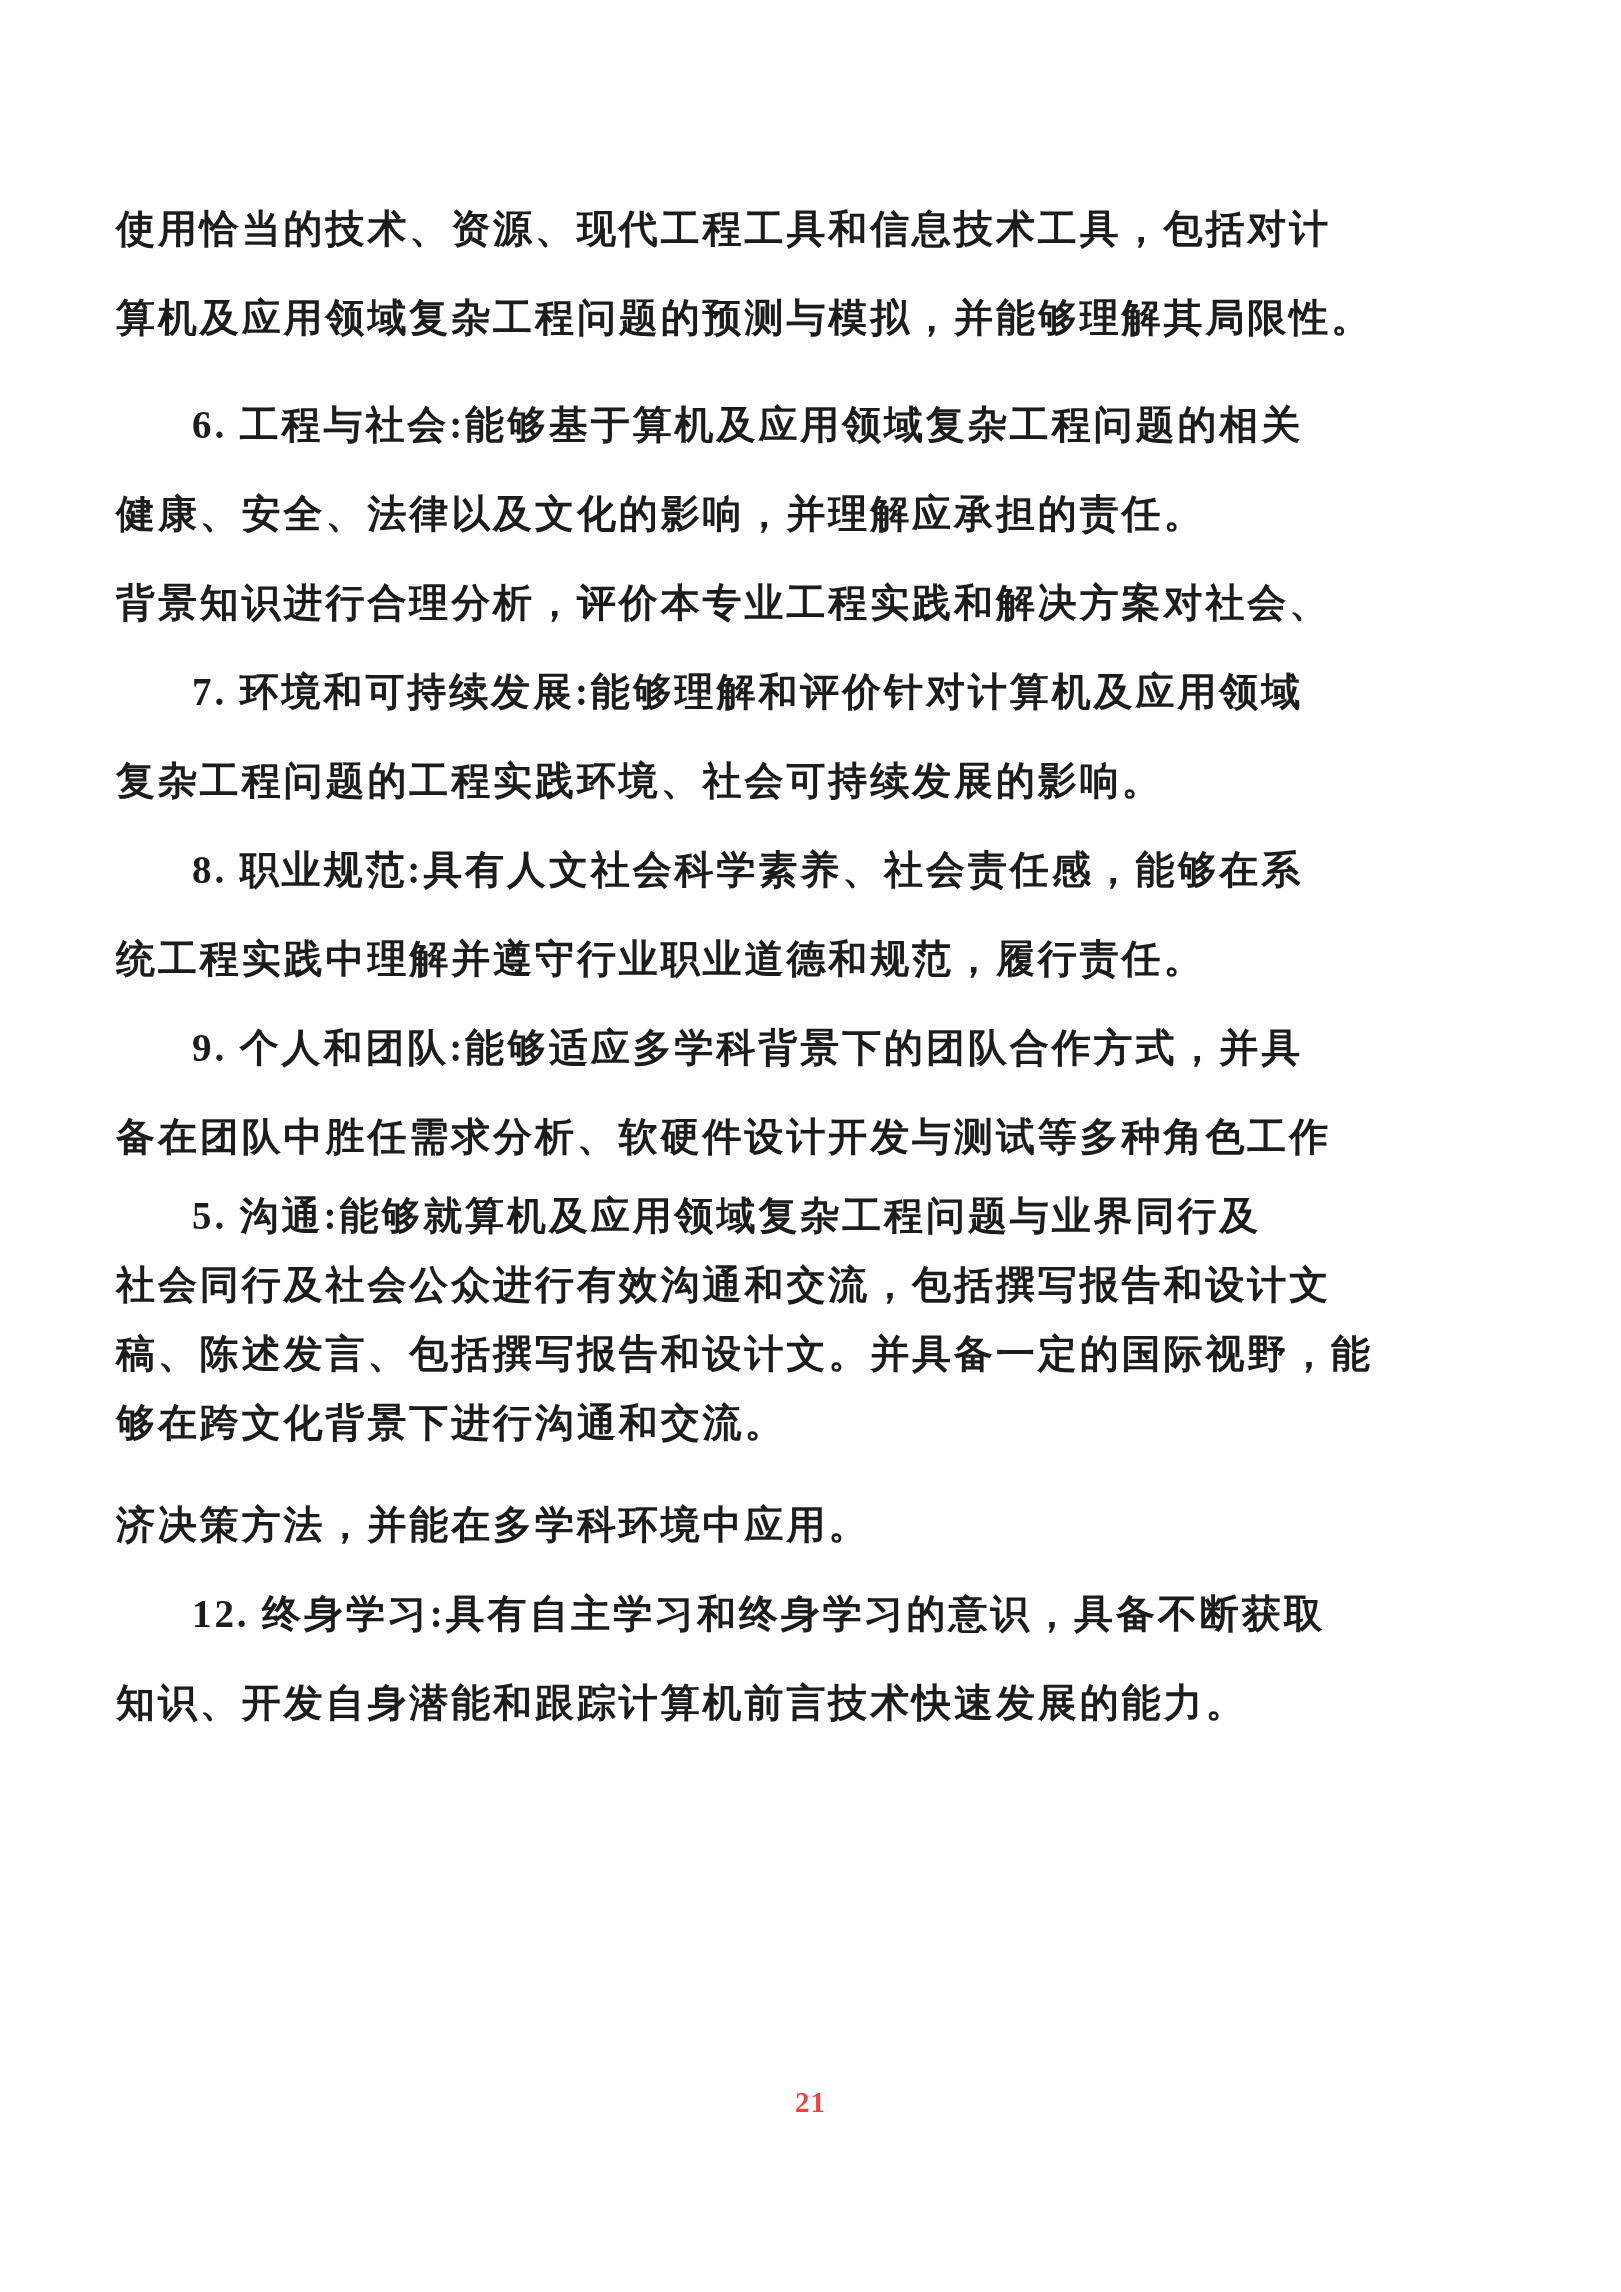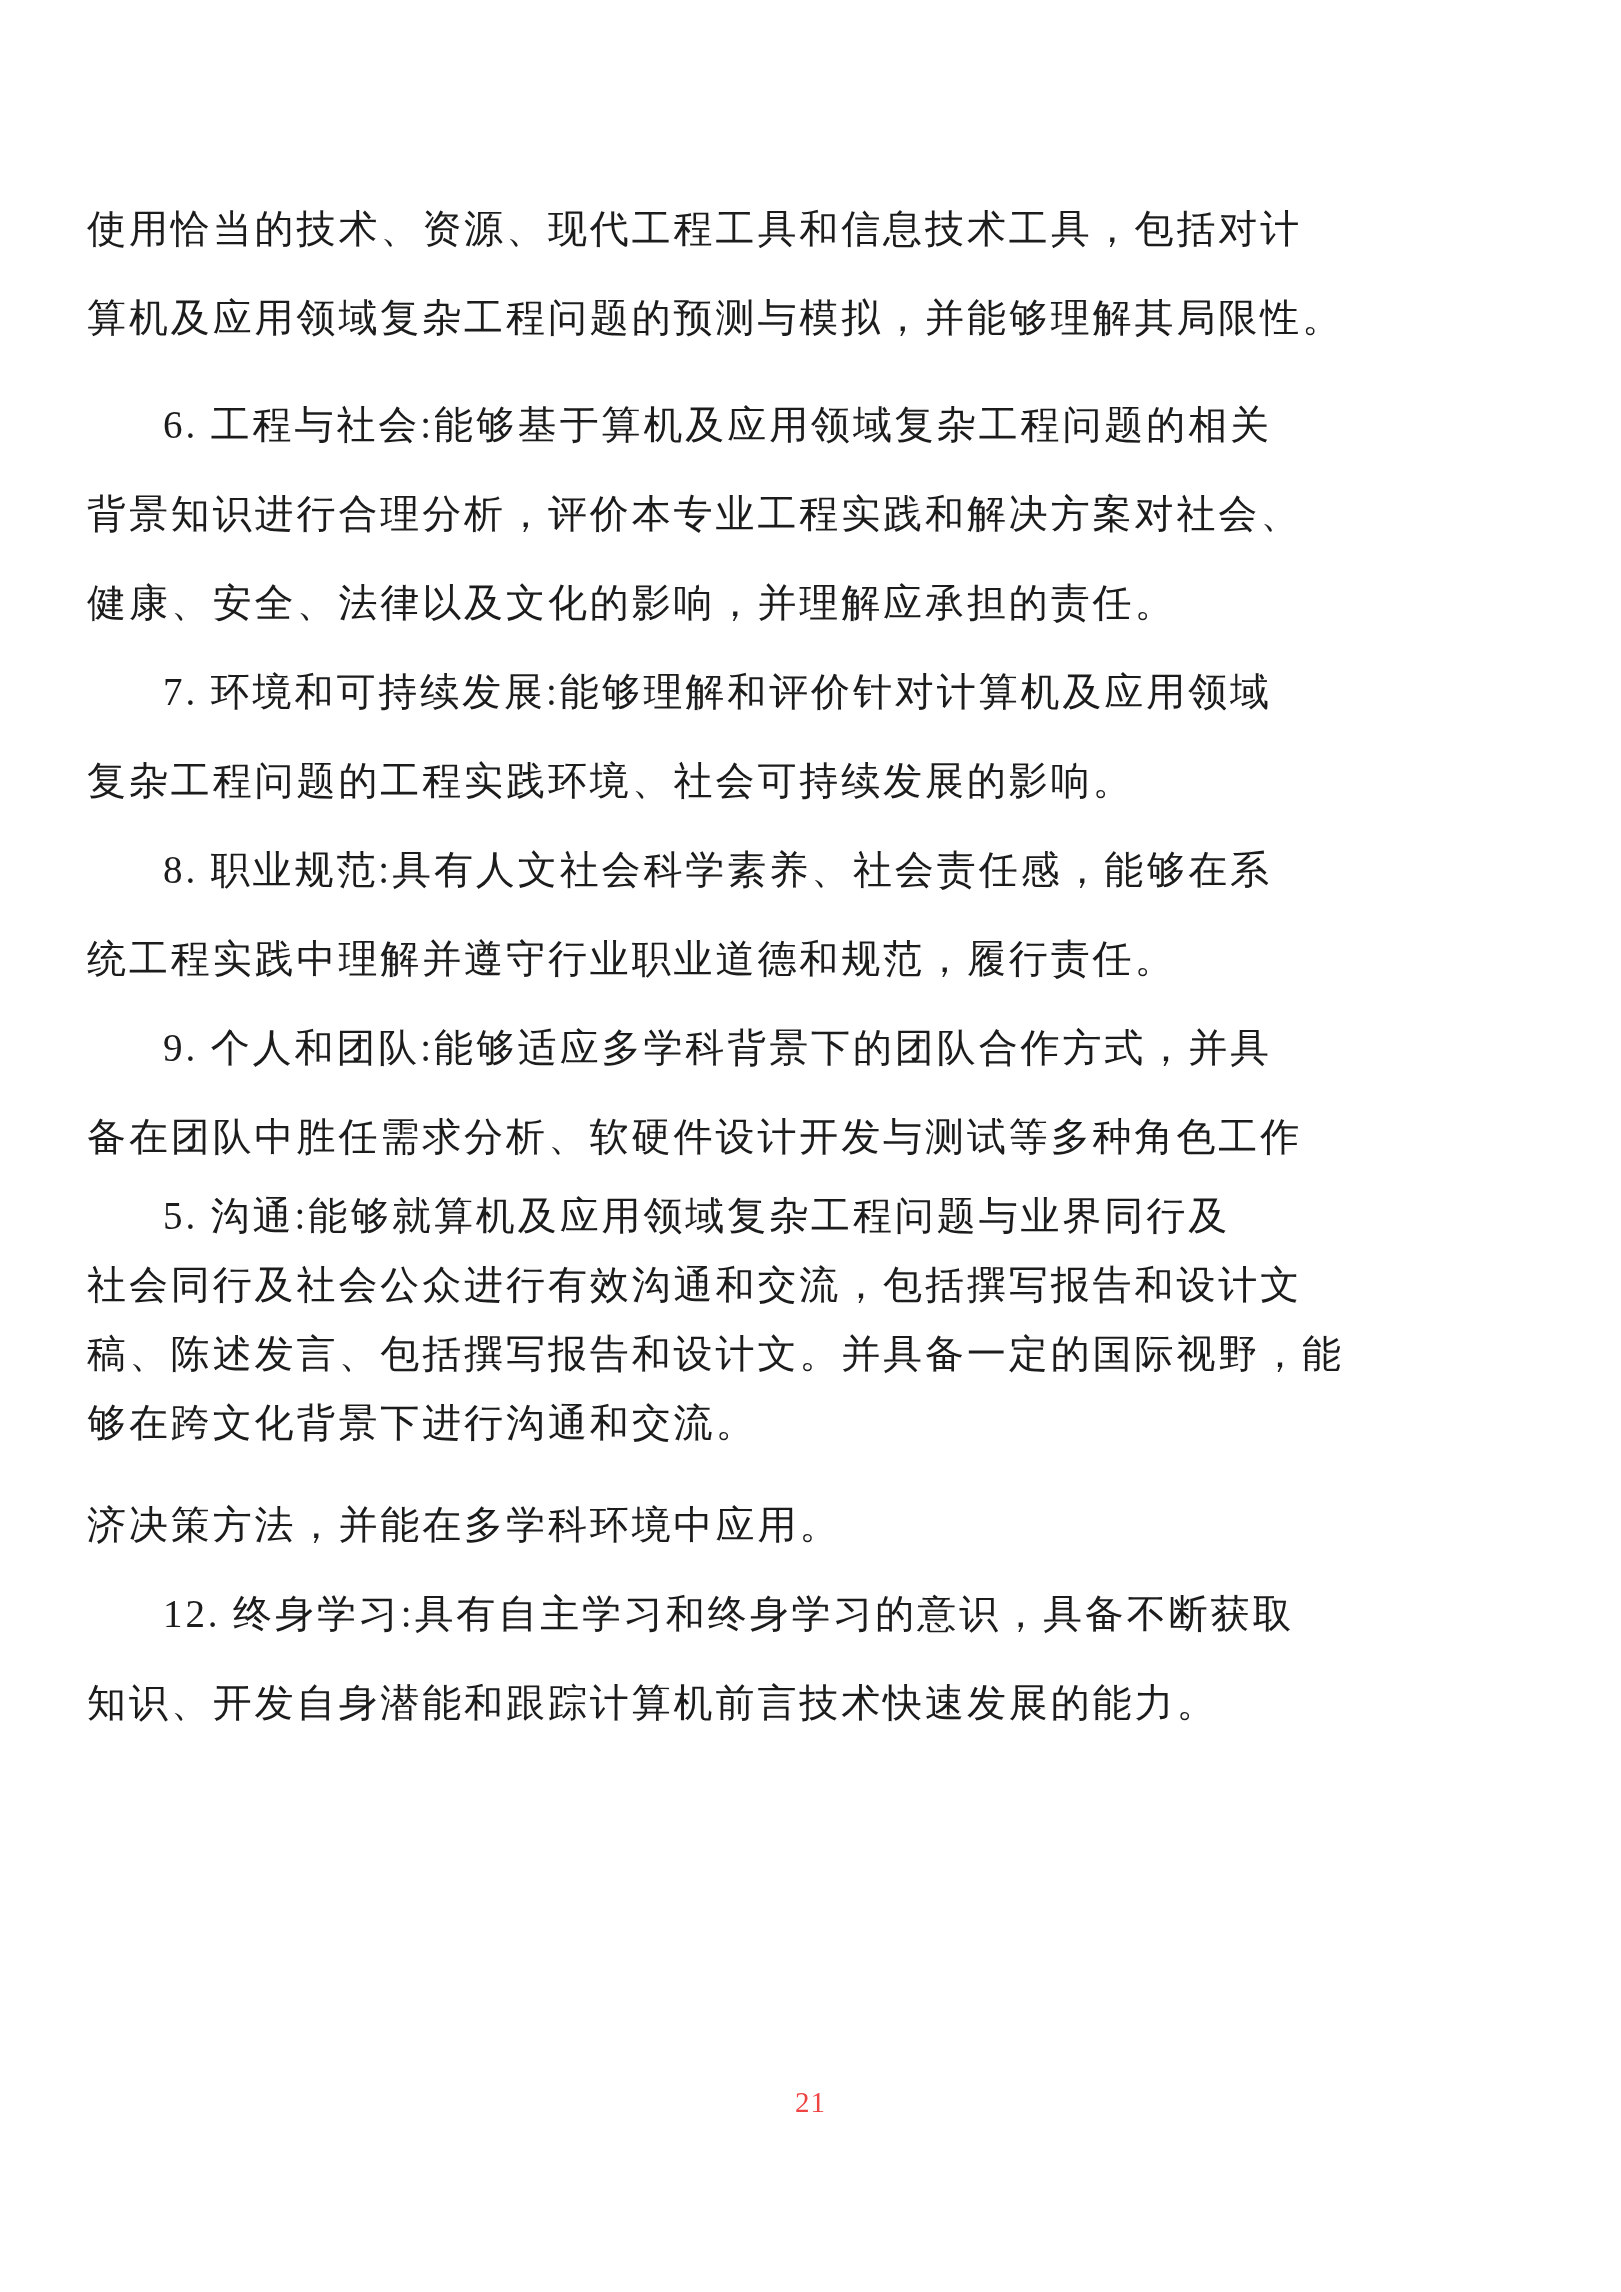--- a/index.html
+++ b/index.html
@@ -6,24 +6,25 @@
     margin: 0;
     padding: 0;
     background: #ffffff;
   }
   .page {
     position: relative;
     width: 1621px;
     height: 2293px;
     background: #ffffff;
     box-sizing: border-box;
-    padding: 184px 176px 0 87px;
+    padding: 184px 176px 0 116px;
     font-family: "Liberation Serif", "DejaVu Serif", serif;
     color: #1c1c1c;
     overflow: hidden;
+    font-weight: bold;
   }
   .para { margin: 0; padding: 0; }
   .line {
     height: 89px;
     line-height: 89px;
     font-size: 39px;
     letter-spacing: 2.9px;
     white-space: nowrap;
     overflow: visible;
   }
@@ -50,22 +51,22 @@
 
 <div class="page">
 
   <div class="para">
     <div class="line">使用恰当的技术、资源、现代工程工具和信息技术工具，包括对计</div>
     <div class="line">算机及应用领域复杂工程问题的预测与模拟，并能够理解其局限性。</div>
   </div>
 
   <div class="para gap18">
     <div class="line indent">6. 工程与社会:能够基于算机及应用领域复杂工程问题的相关</div>
+    <div class="line">健康、安全、法律以及文化的影响，并理解应承担的责任。</div>
     <div class="line">背景知识进行合理分析，评价本专业工程实践和解决方案对社会、</div>
-    <div class="line">健康、安全、法律以及文化的影响，并理解应承担的责任。</div>
   </div>
 
   <div class="para">
     <div class="line indent">7. 环境和可持续发展:能够理解和评价针对计算机及应用领域</div>
     <div class="line">复杂工程问题的工程实践环境、社会可持续发展的影响。</div>
   </div>
 
   <div class="para">
     <div class="line indent">8. 职业规范:具有人文社会科学素养、社会责任感，能够在系</div>
     <div class="line">统工程实践中理解并遵守行业职业道德和规范，履行责任。</div>

